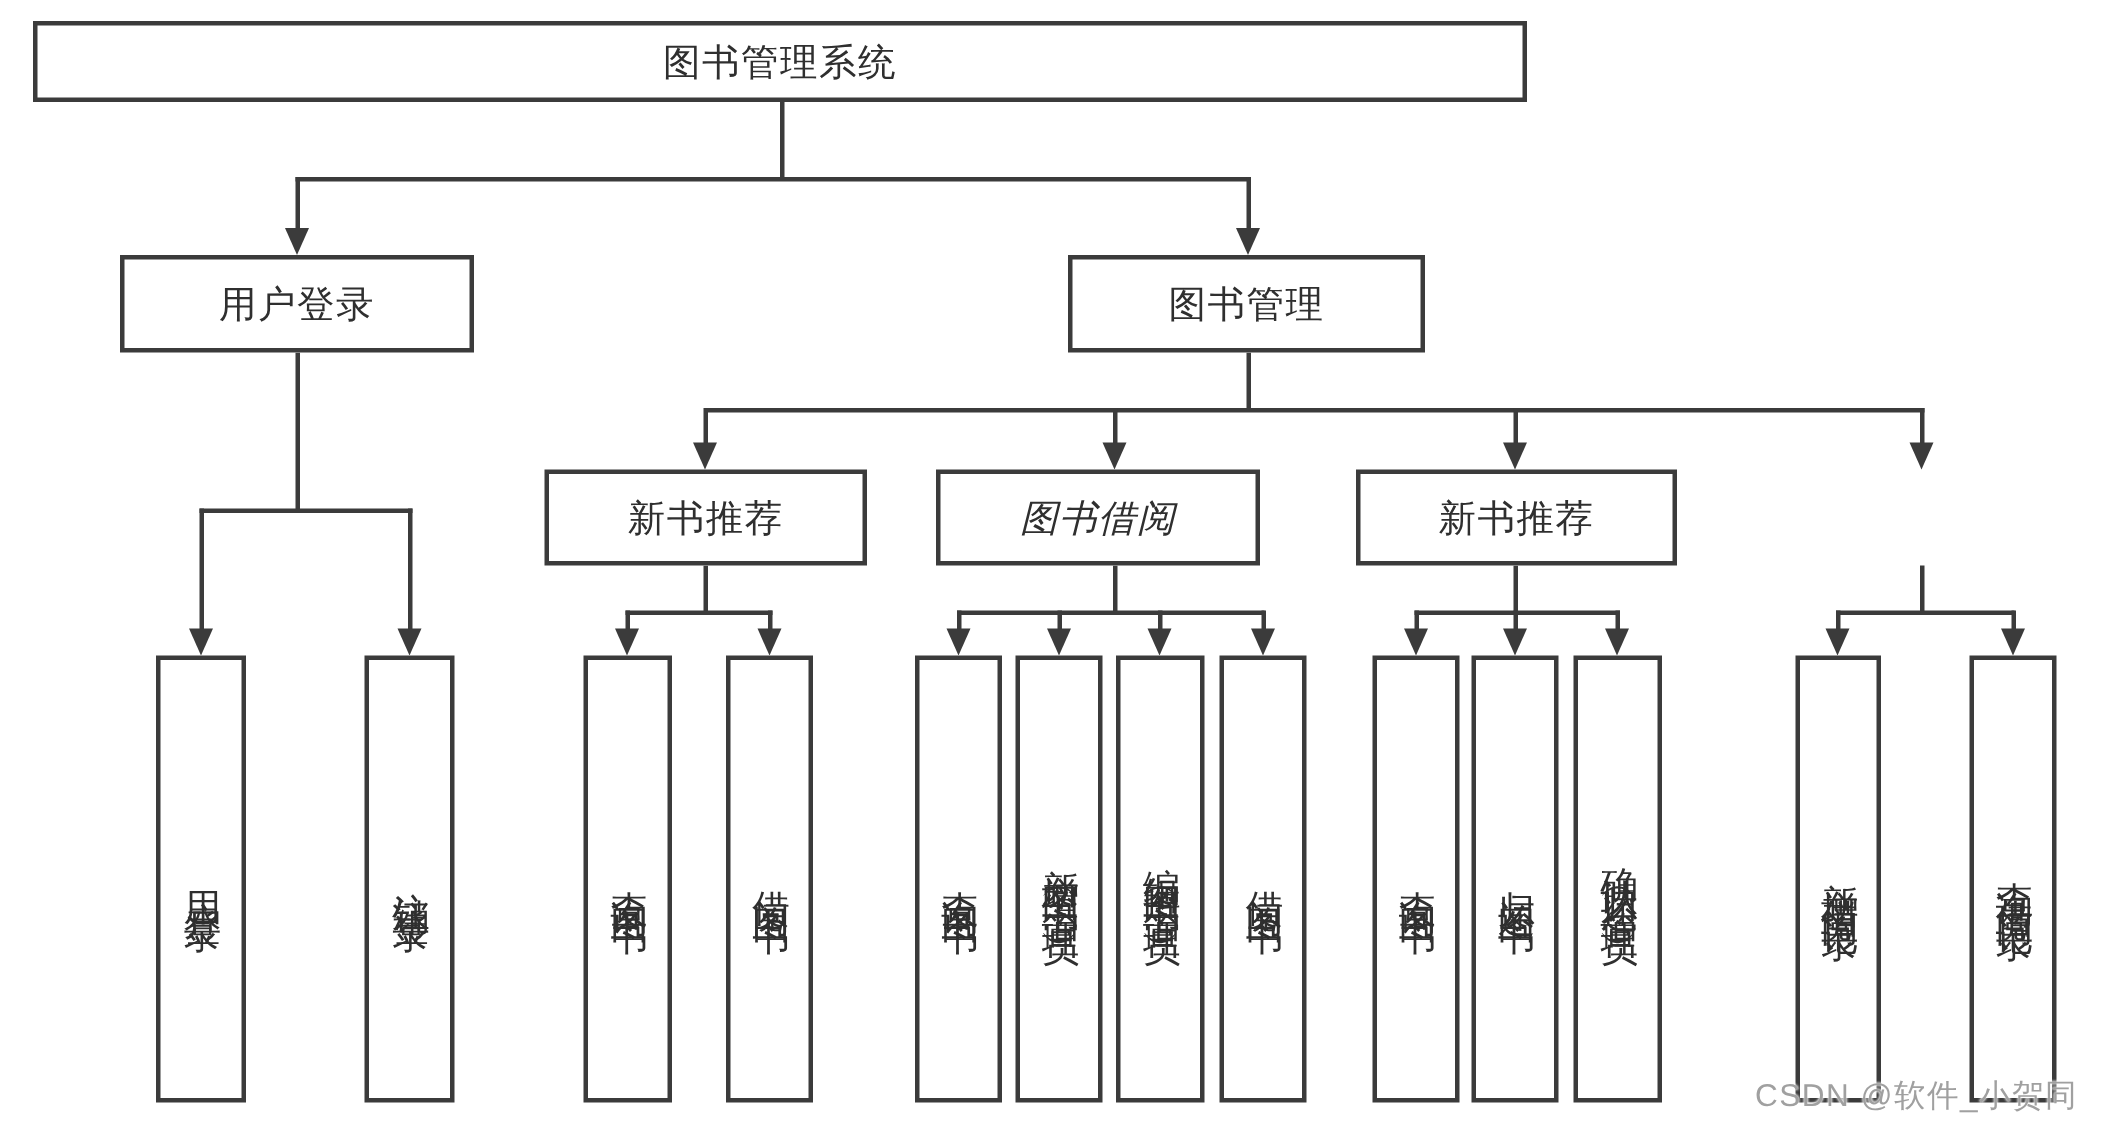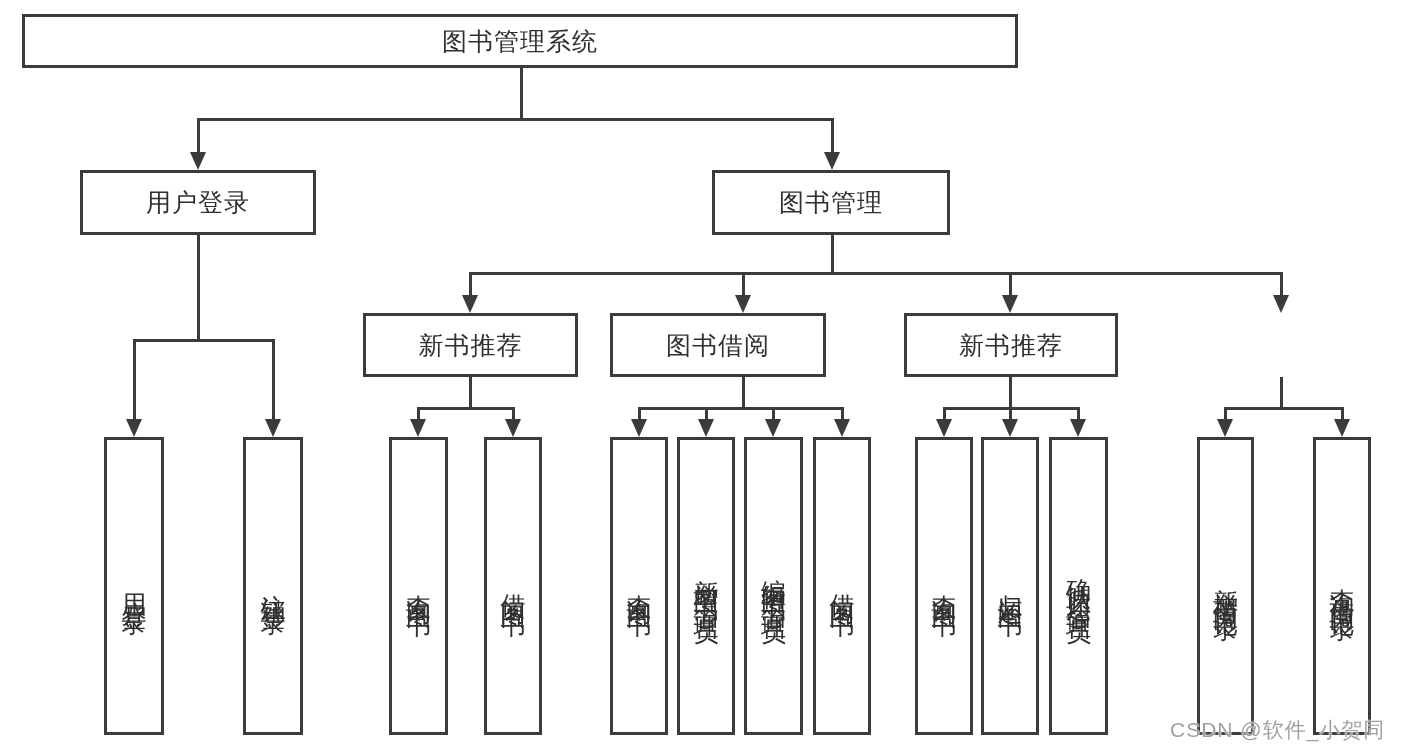--- a/index.html
+++ b/index.html
@@ -43,21 +43,21 @@
   </div>
 
   <div class="node" style="left:712px;top:170px;width:238px;height:65px;">
     <span>图书管理</span>
   </div>
 
   <div class="node" style="left:363px;top:313px;width:215px;height:64px;">
     <span>新书推荐</span>
   </div>
 
-  <div class="node" style="left:610px;top:313px;width:216px;height:64px;">
+  <div class="node" style="left:624px;top:313px;width:216px;height:64px;font-style:italic;">
     <span>图书借阅</span>
   </div>
 
   <div class="node" style="left:904px;top:313px;width:214px;height:64px;">
     <span>新书推荐</span>
   </div>
 
 
   <div class="node" style="left:104px;top:437px;width:60px;height:298px;">
     <span class="vtext">用户登录</span>

